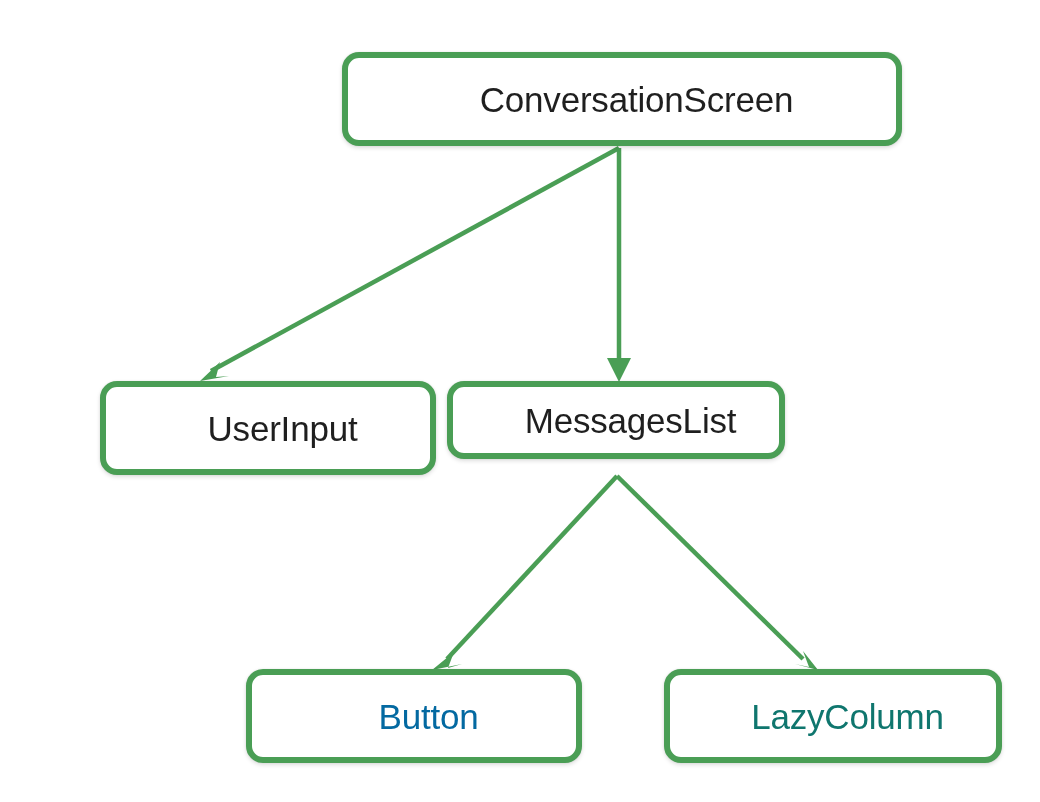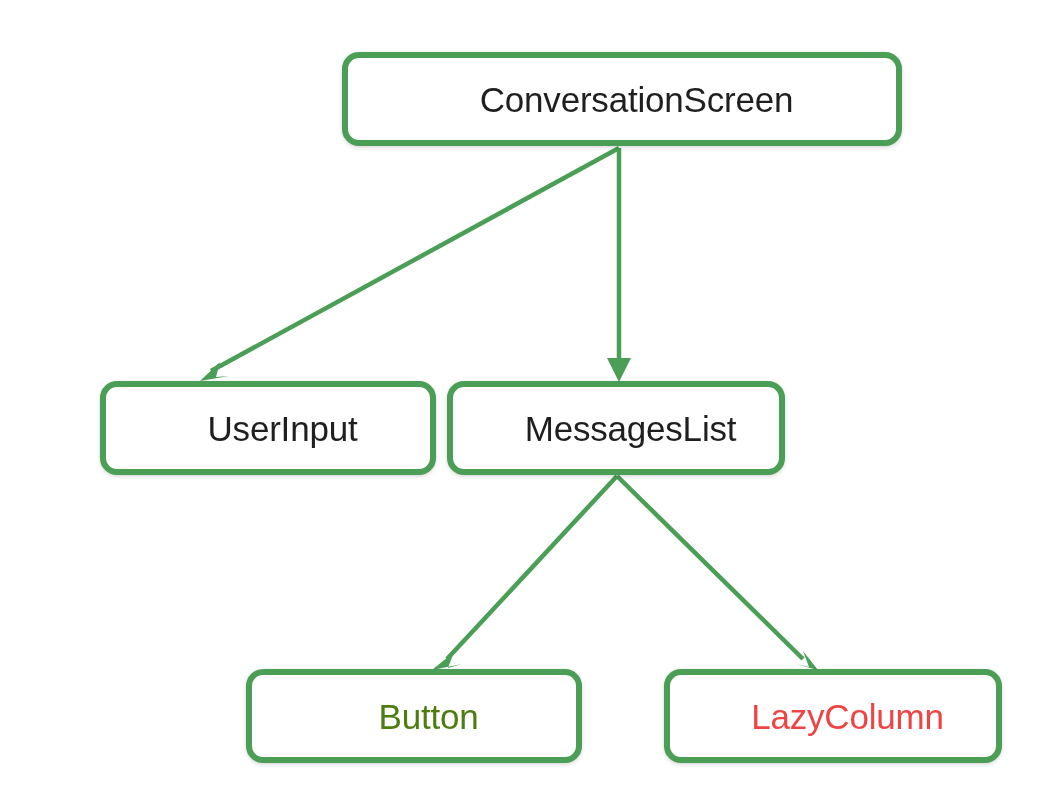--- a/index.html
+++ b/index.html
@@ -48,21 +48,21 @@
     letter-spacing: -0.2px;
     white-space: nowrap;
   }
   #node-conversationscreen {
     left: 342px;  top: 52px;   width: 560px; height: 94px;
   }
   #node-userinput {
     left: 52px;   top: 381px;  width: 336px; height: 94px;
   }
   #node-messageslist {
-    left: 447px;  top: 381px;  width: 338px; height: 94px;
+    left: 447px;  top: 381px;  width: 338px; height: 78px;
   }
   #node-button {
     left: 246px;  top: 669px;  width: 336px; height: 94px;
   }
   #node-lazycolumn {
     left: 664px;  top: 669px;  width: 338px; height: 94px;
   }
 </style>
 </head>
 <body>
@@ -98,20 +98,20 @@
 
   <div class="node" id="node-userinput" style="border-color: rgb(74, 158, 85); background: rgb(255, 255, 255); margin-left: 48px;">
     <span class="node-label" style="color: rgb(31, 31, 31);">UserInput</span>
   </div>
 
   <div class="node" id="node-messageslist" style="border-color: rgb(74, 158, 85); background: rgb(255, 255, 255);">
     <span class="node-label" style="color: rgb(31, 31, 31);">MessagesList</span>
   </div>
 
   <div class="node" id="node-button" style="border-color: rgb(74, 158, 85); background: rgb(255, 255, 255);">
-    <span class="node-label" style="color: #4d7c0f;">Button</span>
+    <span class="node-label" style="color: #0369a1;">Button</span>
   </div>
 
   <div class="node" id="node-lazycolumn" style="border-color: rgb(74, 158, 85); background: rgb(255, 255, 255);">
-    <span class="node-label" style="color: #ef4444;">LazyColumn</span>
+    <span class="node-label" style="color: #0f766e;">LazyColumn</span>
   </div>
 
 </div>
 
 </body></html>

